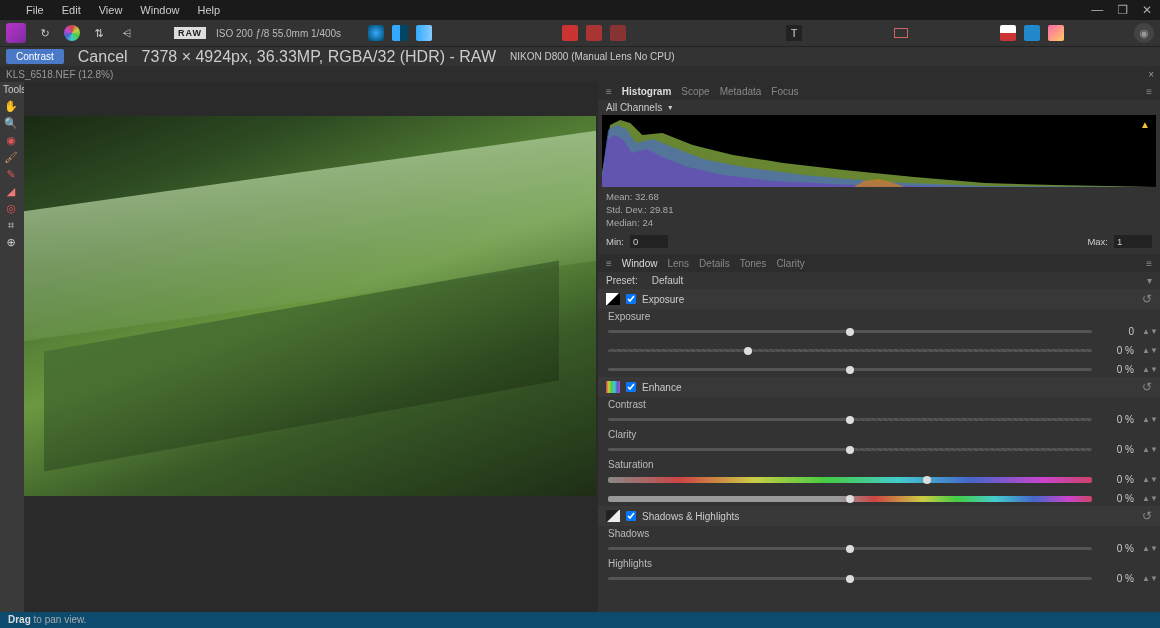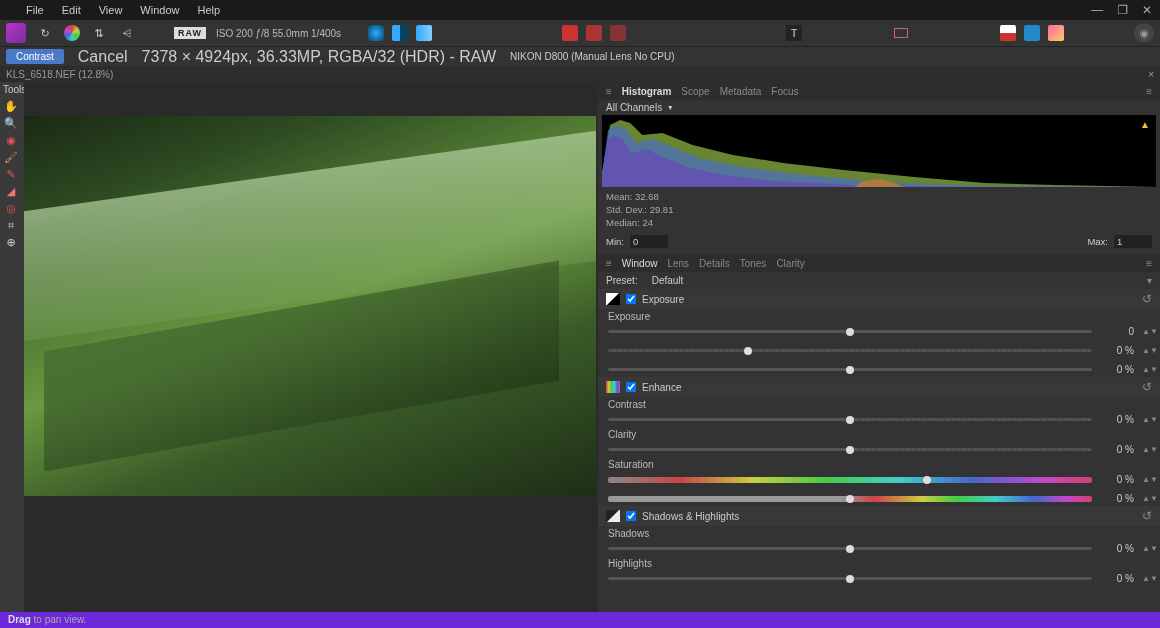--- a/index.html
+++ b/index.html
@@ -25,21 +25,21 @@
 .leftcol { width: 598px; position: relative; display: flex; }
 .tools-panel { background: #3a3a3a; width: 24px; padding: 2px 0; }
 .tools-hdr { font-size: 10px; color: #ccc; padding: 2px 3px; background: #3a3a3a; position: absolute; top: 0; left: 0; }
 .tool-btn { width: 22px; height: 17px; display: flex; align-items: center; justify-content: center; cursor: pointer; }
 .canvas-wrap { flex: 1; background: #2a2a2a; position: relative; padding-top: 10px; }
 .canvas-img { margin: 24px 0 0 0; width: 572px; height: 380px; background: linear-gradient(160deg, #1a2a14 0%, #2d4a22 18%, #4f7832 35%, #6b9840 50%, #3a5c28 70%, #1e2e16 100%); position: relative; overflow: hidden; }
 .canvas-img::before { content:""; position:absolute; top:55px; left:0; width:100%; height:130px; background: linear-gradient(180deg, rgba(180,210,160,0.7), rgba(120,160,90,0.4)); transform: skewY(-8deg); }
 .canvas-img::after { content:""; position:absolute; top:190px; left:20px; width:90%; height:120px; background: linear-gradient(170deg, rgba(70,110,50,0.8), rgba(30,50,20,0.6)); transform: skewY(-10deg); }
 .hscroll { position: absolute; bottom: 4px; left: 4px; right: 4px; height: 10px; background: #222; border-radius: 5px; }
 .hscroll-thumb { position: absolute; left: 200px; width: 170px; height: 8px; top: 1px; background: #555; border-radius: 4px; cursor: pointer; }
-.statusbar { position: absolute; bottom: 0; left: 0; right: 0; height: 16px; background: #6d28d9; padding: 2px 8px; font-size: 10px; color: #aaa; }
+.statusbar { position: absolute; bottom: 0; left: 0; right: 0; height: 16px; background: #0c4a6e; padding: 2px 8px; font-size: 10px; color: #aaa; }
 .statusbar b { color: #ddd; }
 .rightcol { width: 562px; background: #333; display: flex; flex-direction: column; overflow: hidden; }
 .subtabs { height: 18px; background: #2d2d2d; display: flex; align-items: center; padding: 0 8px; gap: 10px; font-size: 10px; }
 .subtabs span { color: #888; cursor: pointer; }
 .subtabs .active { color: #ddd; font-weight: bold; }
 .channel-dd { padding: 2px 8px; font-size: 10px; color: #ccc; background: #333; display: flex; align-items: center; gap: 6px; }
 .channel-dd .caret { font-size: 8px; }
 .histogram { height: 72px; background: #000; position: relative; margin: 0 4px; }
 .histo-svg { width: 100%; height: 100%; }
 .warn-tri { position: absolute; top: 4px; right: 6px; color: #f0c040; font-size: 10px; }

